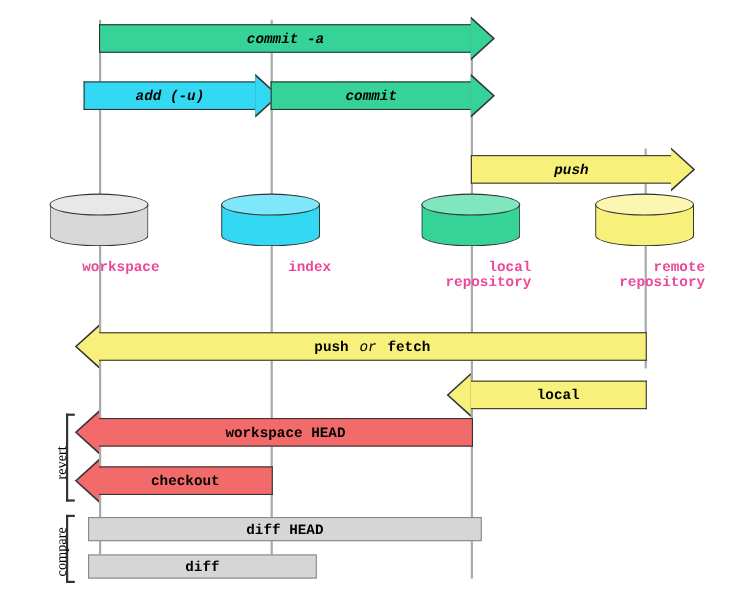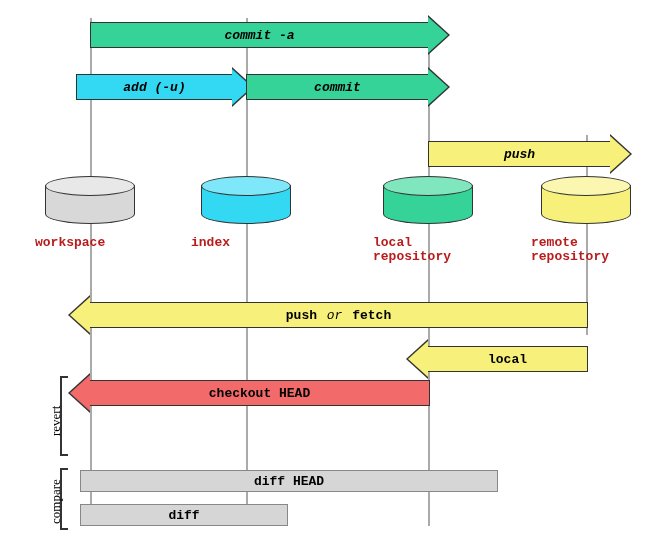--- a/index.html
+++ b/index.html
@@ -46,23 +46,23 @@
     right: 0;
     height: 18px;
     border: 1.5px solid #333;
     border-radius: 50%;
   }
   .cyl-label {
     position: absolute;
     top: 60px;
     left: -10px;
     right: -10px;
-    text-align: left;
+    text-align: right;
     line-height: 1.1;
-    color: #b91c1c;
+    color: #ec4899;
   }
   
   .arrow {
     position: absolute;
     height: 26px;
     display: flex;
     align-items: center;
     box-sizing: border-box;
   }
   .arrow .shaft {
@@ -208,29 +208,35 @@
   <div class="arrow left yel" style="left:406px; width:182px; top:346px">
     <div class="head"></div>
     <div class="shaft">
         <span class="label">local</span>
       </div>
   </div>
 
   <div class="arrow left red" style="left:68px; width:362px; top:380px">
     <div class="head"></div>
     <div class="shaft">
-        <span class="label">checkout HEAD</span>
-      </div>
-  </div>
-
+        <span class="label">workspace HEAD</span>
+      </div>
+  </div>
+
+  <div class="arrow left red" style="left:68px; width:180px; top:424px">
+    <div class="head"></div>
+    <div class="shaft">
+        <span class="label">checkout</span>
+      </div>
+  </div>
 
   <div class="bracket" style="left:60px; top:376px; height:76px"></div>
   <div class="rot" style="left:48px; top:436px">revert</div>
 
-  <div class="bar" style="left:80px; width:418px; top:470px">
+  <div class="bar" style="left:80px; width:358px; top:470px">
     <span>diff HEAD</span>
   </div>
   <div class="bar" style="left:80px; width:208px; top:504px">
     <span>diff</span>
   </div>
 
   <div class="bracket" style="left:60px; top:468px; height:58px"></div>
   <div class="rot" style="left:48px; top:524px">compare</div>
 
 </div>

